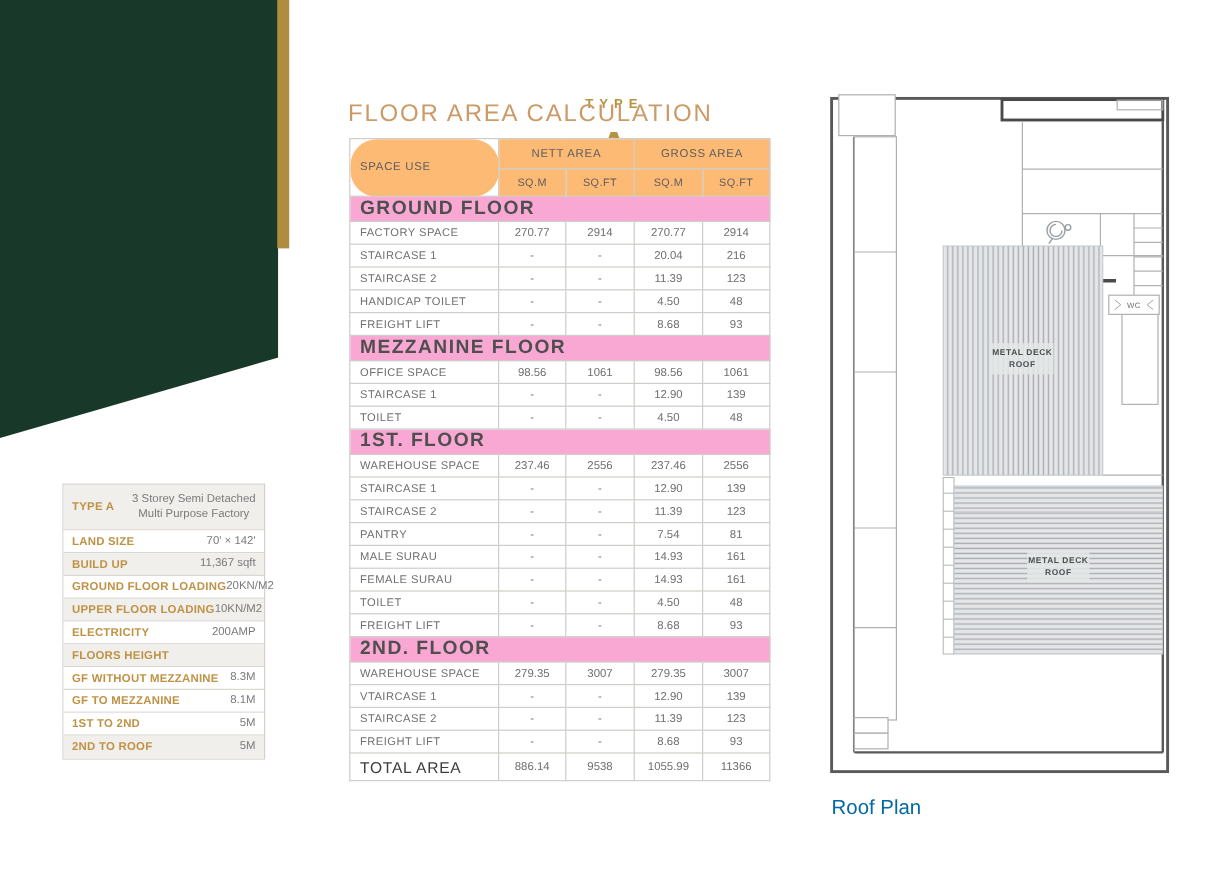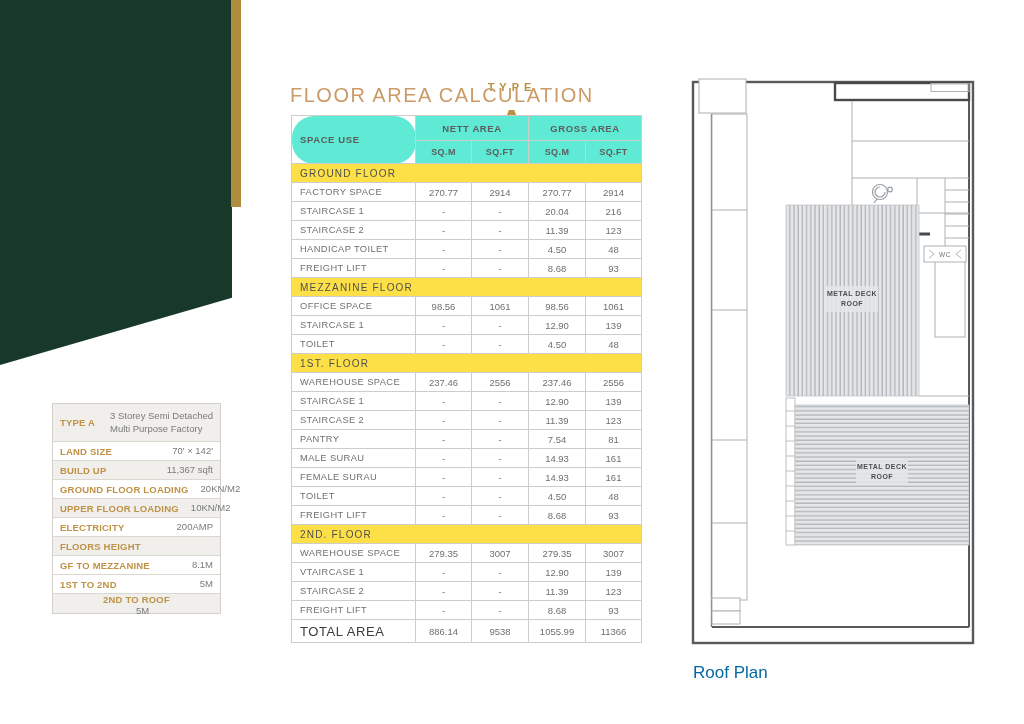--- a/index.html
+++ b/index.html
@@ -17,39 +17,39 @@
   .panel-storey{position:absolute;left:0;top:199px;width:100%;font-size:13px;letter-spacing:4px;}
   .panel-semid{position:absolute;left:0;top:226px;width:100%;font-size:13px;letter-spacing:4px;}
 
   
   .spec-title{position:absolute;left:57px;top:387px;font-size:11px;font-weight:bold;
     letter-spacing:1px;color:#8d8d8d;margin-top:39px;}
   .spec-table{position:absolute;left:52px;top:403px;width:169px;
     border:1px solid #d4d1cb;box-sizing:border-box;background:#fff;}
   .spec-row{display:flex;justify-content:space-between;align-items:center;
     height:19px;padding:0 7px;border-bottom:1px solid #dbd8d2;box-sizing:border-box;background:#fff;}
-  .spec-row:last-child{border-bottom:none;flex-direction:column;}
+  .spec-row:last-child{border-bottom:none;}
   .spec-row.shaded{background:#f0efec;}
   .spec-row.tall{height:38px;align-items:center;}
   .spec-label{font-size:9.5px;font-weight:bold;color:#bf9245;letter-spacing:.2px;white-space:nowrap;}
-  .spec-value{font-size:9.5px;color:#7a7a7a;text-align:left;line-height:1.35;white-space:pre-line;margin-left:12px;}
+  .spec-value{font-size:9.5px;color:#7a7a7a;text-align:center;line-height:1.35;white-space:pre-line;}
 
   
   .fa-title{position:absolute;left:290px;top:84px;font-size:20px;letter-spacing:1.5px;
     color:#cb9a66;font-weight:400;}
   .fa-table{position:absolute;left:291px;top:115px;width:350px;border-collapse:collapse;
     background:#fff;table-layout:fixed;}
   .fa-table td,.fa-table th{border:1px solid #cfcdc9;box-sizing:border-box;}
   .fa-table{border:1px solid #b3b1ad;}
-  .fa-table th{background:#5eead4;color:#5d5d5d;font-weight:bold;}
+  .fa-table th{background:#fdba74;color:#5d5d5d;font-weight:normal;}
   .th-space{font-size:9.5px;letter-spacing:.6px;text-align:left;padding-left:8px;border-radius:22px;}
   .th-group{font-size:9.5px;letter-spacing:.6px;height:25px;}
   .th-unit{font-size:9px;letter-spacing:.4px;height:23px;font-weight:normal;color:#6a6a6a;}
-  .section-cell{background:#fde047;color:#4f4f4f;font-size:10px;letter-spacing:1.2px;
-    padding-left:8px;height:19px;font-weight:400;}
+  .section-cell{background:#f9a8d4;color:#4f4f4f;font-size:16px;letter-spacing:1.2px;
+    padding-left:8px;height:19px;font-weight:700;}
   .data-row td{height:19px;}
   .label-cell{font-size:9.3px;color:#6f6f6f;letter-spacing:.4px;padding-left:8px;}
   .val-cell{font-size:9.5px;color:#6f6f6f;text-align:center;}
   .total-row td{height:23px;}
   .total-label{font-size:13px;color:#3c3c3c;letter-spacing:.6px;padding-left:8px;font-weight:500;}
 
   
   .roof-plan{position:absolute;left:688px;top:78px;}
   .roof-caption{position:absolute;left:693px;top:663px;font-size:17px;color:#0369a1;}
   text.deck-label{font-size:7px;font-weight:bold;fill:#4a4e52;letter-spacing:.5px;text-anchor:middle;}
@@ -90,20 +90,24 @@
         <div class="spec-label">UPPER FLOOR LOADING</div>
         <div class="spec-value">10KN/M2</div>
       </div>
       <div class="spec-row">
         <div class="spec-label">ELECTRICITY</div>
         <div class="spec-value">200AMP</div>
       </div>
       <div class="spec-row shaded">
         <div class="spec-label">FLOORS HEIGHT</div>
         <div class="spec-value"></div>
+      </div>
+      <div class="spec-row">
+        <div class="spec-label">GF WITHOUT MEZZANINE</div>
+        <div class="spec-value">8.3M</div>
       </div>
       <div class="spec-row">
         <div class="spec-label">GF TO MEZZANINE</div>
         <div class="spec-value">8.1M</div>
       </div>
       <div class="spec-row">
         <div class="spec-label">1ST TO 2ND</div>
         <div class="spec-value">5M</div>
       </div>
       <div class="spec-row shaded">

